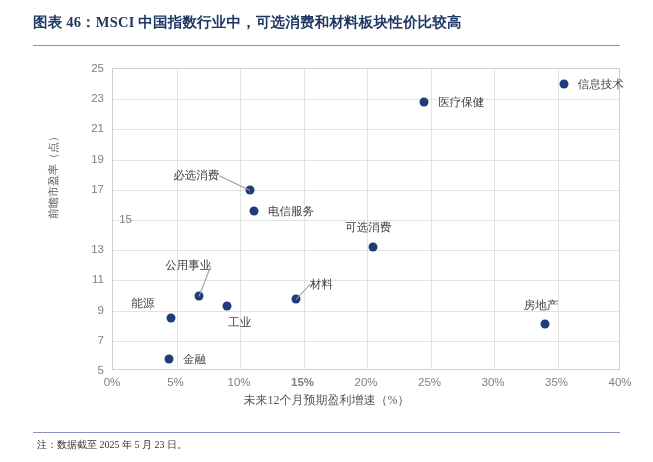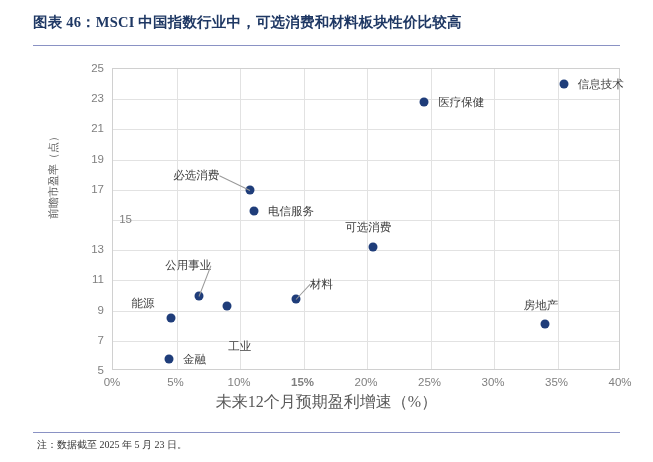--- a/index.html
+++ b/index.html
@@ -61,21 +61,21 @@
     position:absolute;left:46px;top:163px;
     font-size:11px;color:#595959;
     font-family:"Liberation Serif", serif;
     transform:rotate(-90deg);
     transform-origin:left top;
     white-space:nowrap;
   }
   #x-axis-title{
     position:absolute;left:0;top:336px;width:653px;
     text-align:center;
-    font-size:16px;color:#595959;
+    font-size:12px;color:#595959;
     font-family:"Liberation Serif", serif;
     white-space:nowrap;
   }
   
   .point{
     position:absolute;
     width:9px;height:9px;border-radius:50%;
     background:#1F3D7A;
     transform:translate(-50%,-50%);
   }
@@ -115,21 +115,21 @@
       <div class="gridline-v" style="left: 381px;"></div>
       <div class="gridline-v" style="left: 444.5px;"></div>
       <div class="point" title="金融" style="left: 55.88px; top: 289.92px; background: rgb(31, 61, 122);"></div>
       <div class="pt-label" style="left: 69.88px; top: 282.92px;">金融</div>
       <div class="point" title="能源" style="left: 58.42px; top: 249.15px; background: rgb(31, 61, 122);"></div>
       <div class="pt-label" style="left: 18.42px; top: 227.15px;">能源</div>
       <div class="point" title="公用事业" style="left: 86.36px; top: 226.5px; background: rgb(31, 61, 122);"></div>
       <div class="pt-label" style="left: 52.36px; top: 188.5px;">公用事业</div>
       <div class="leader" style="left: 86.36px; top: 226.5px; width: 33.2415px; transform: rotate(-68.8387deg);"></div>
       <div class="point" title="工业" style="left: 114.3px; top: 237.07px; background: rgb(31, 61, 122);"></div>
-      <div class="pt-label" style="left: 115.3px; top: 246.07px; margin-top: 24px;">工业</div>
+      <div class="pt-label" style="left: 115.3px; top: 246.07px;">工业</div>
       <div class="point" title="必选消费" style="left: 137.16px; top: 120.8px; background: rgb(31, 61, 122);"></div>
       <div class="pt-label" style="left: 60.16px; top: 98.8px;">必选消费</div>
       <div class="leader" style="left: 137.16px; top: 120.8px; width: 34.4384px; transform: rotate(-154.179deg);"></div>
       <div class="point" title="电信服务" style="left: 140.97px; top: 141.94px; background: rgb(31, 61, 122);"></div>
       <div class="pt-label" style="left: 154.97px; top: 134.94px;">电信服务</div>
       <div class="point" title="材料" style="left: 182.88px; top: 229.52px; background: rgb(31, 61, 122);"></div>
       <div class="pt-label" style="left: 196.88px; top: 207.52px;">材料</div>
       <div class="leader" style="left: 182.88px; top: 229.52px; width: 20.5183px; transform: rotate(-46.9749deg);"></div>
       <div class="point" title="可选消费" style="left: 260.35px; top: 178.18px; background: rgb(31, 61, 122);"></div>
       <div class="pt-label" style="left: 232.35px; top: 151.18px;">可选消费</div>

